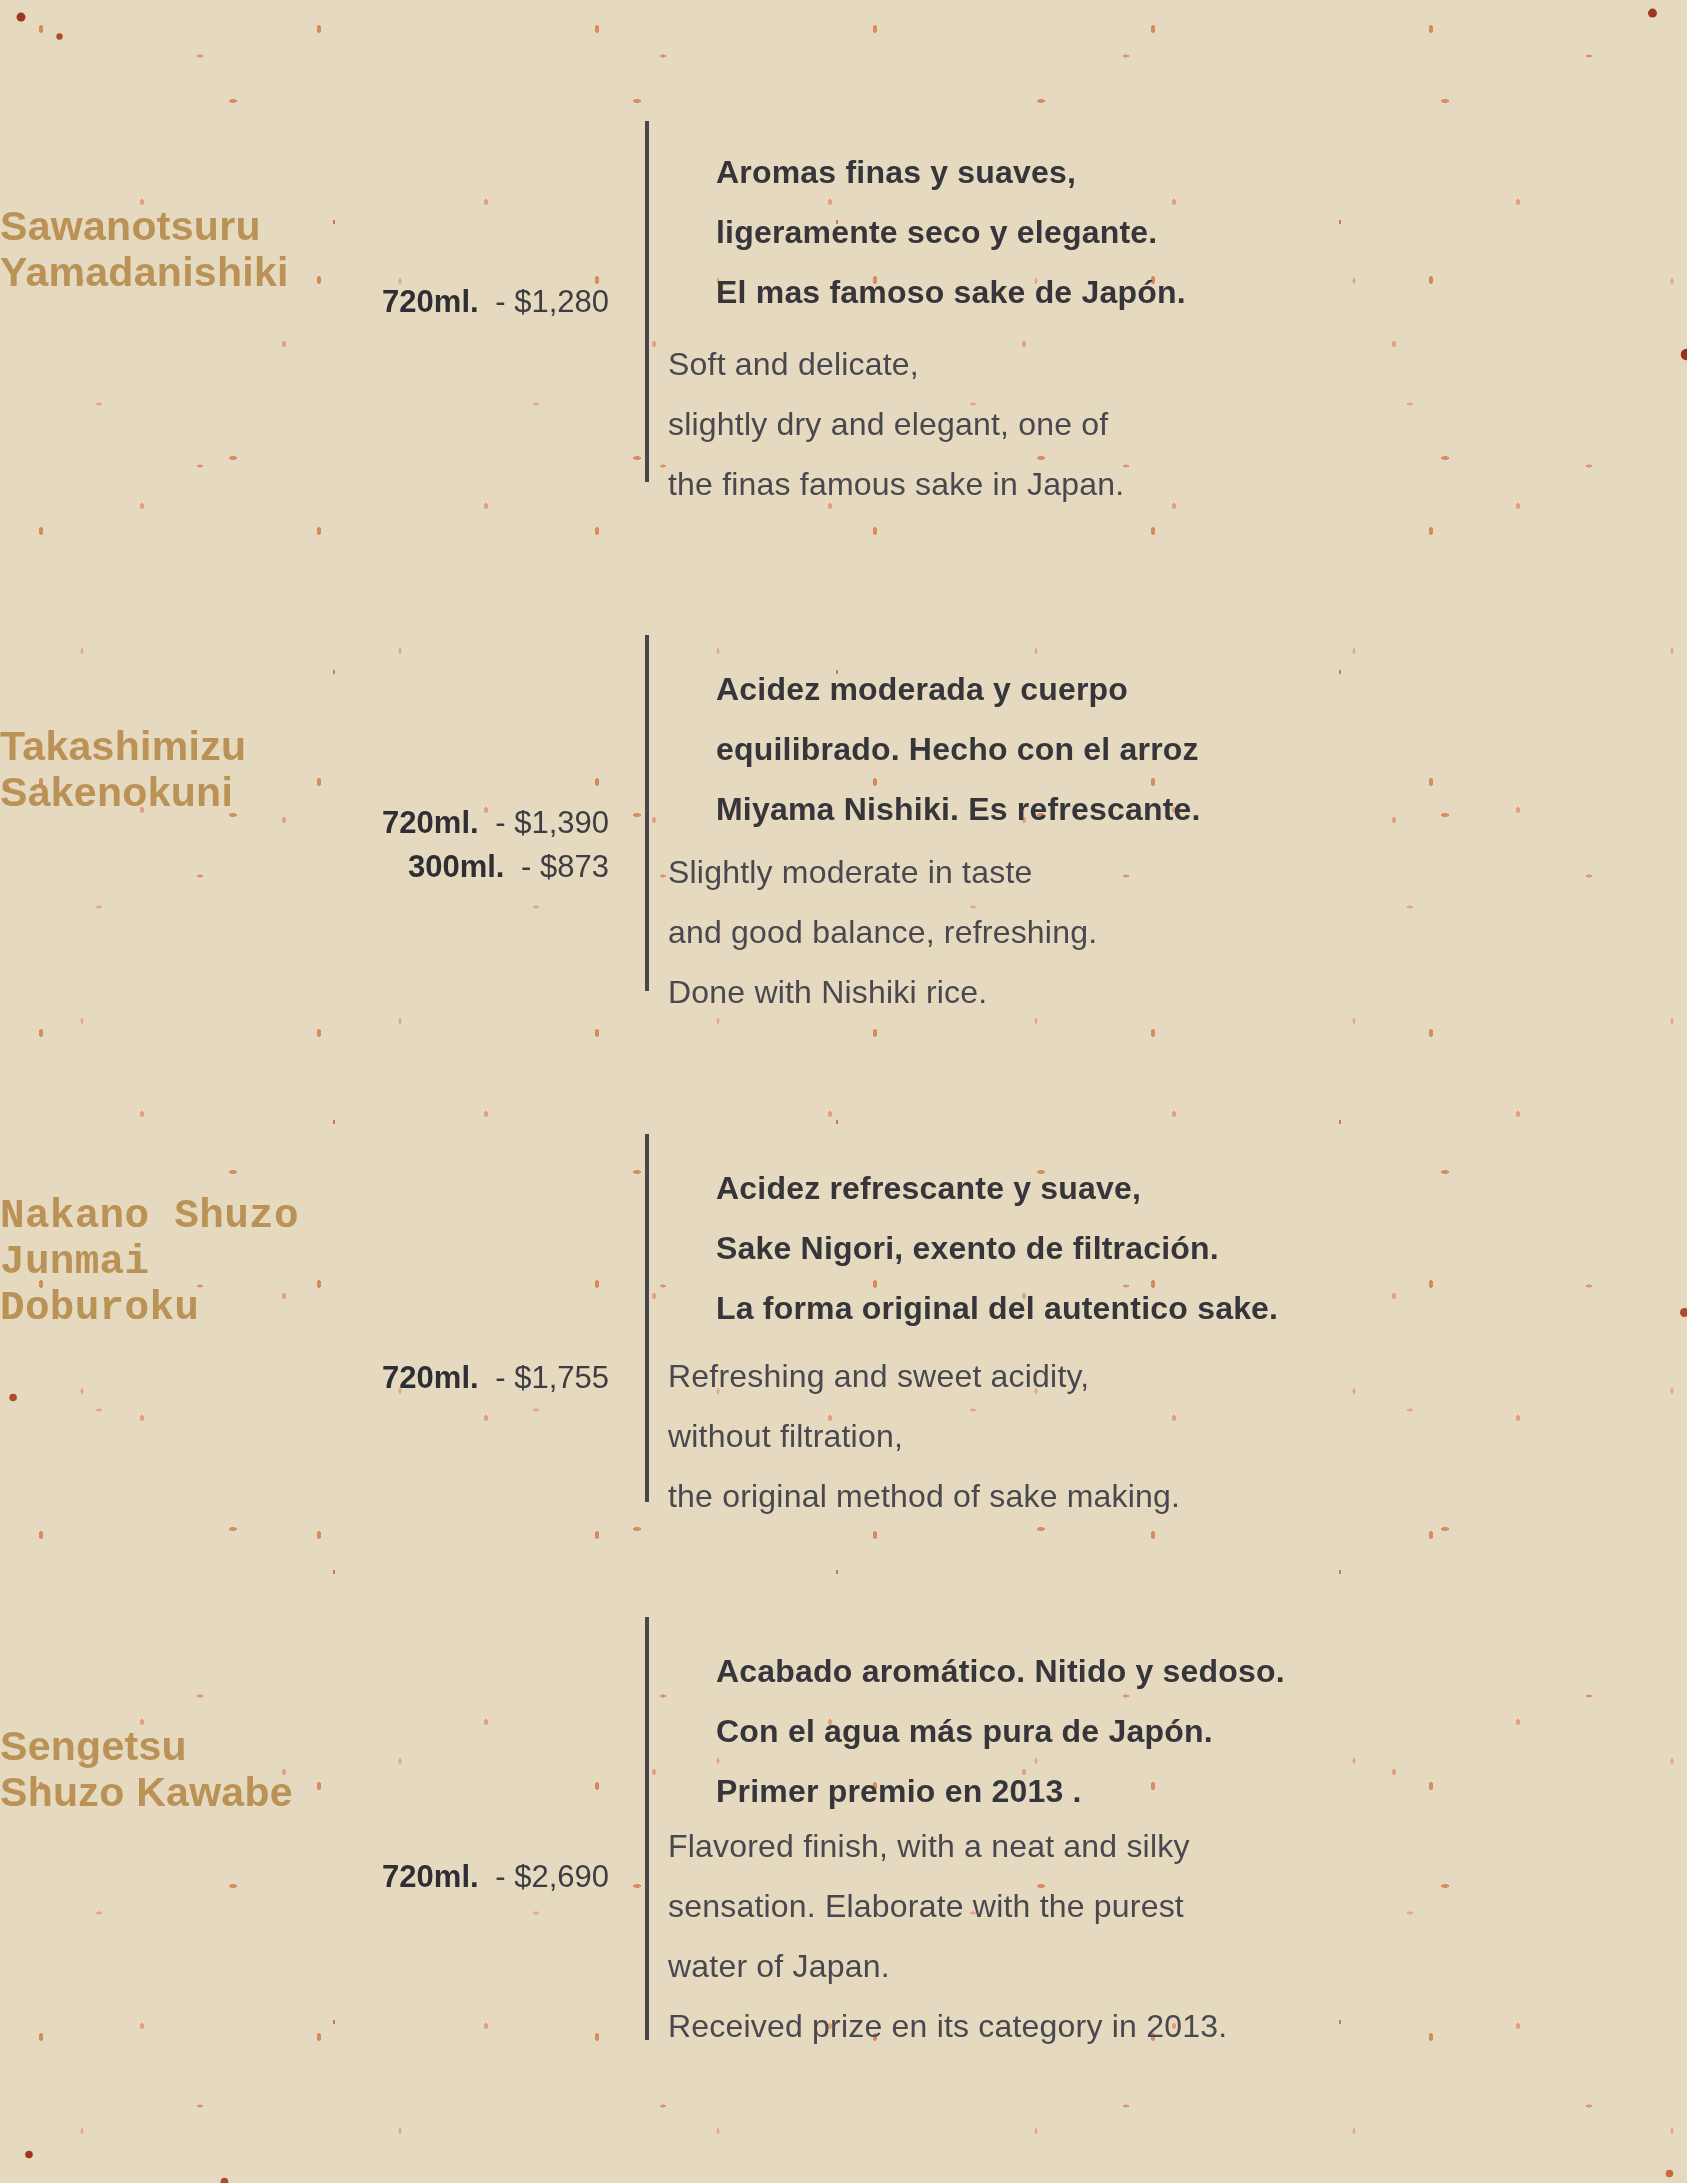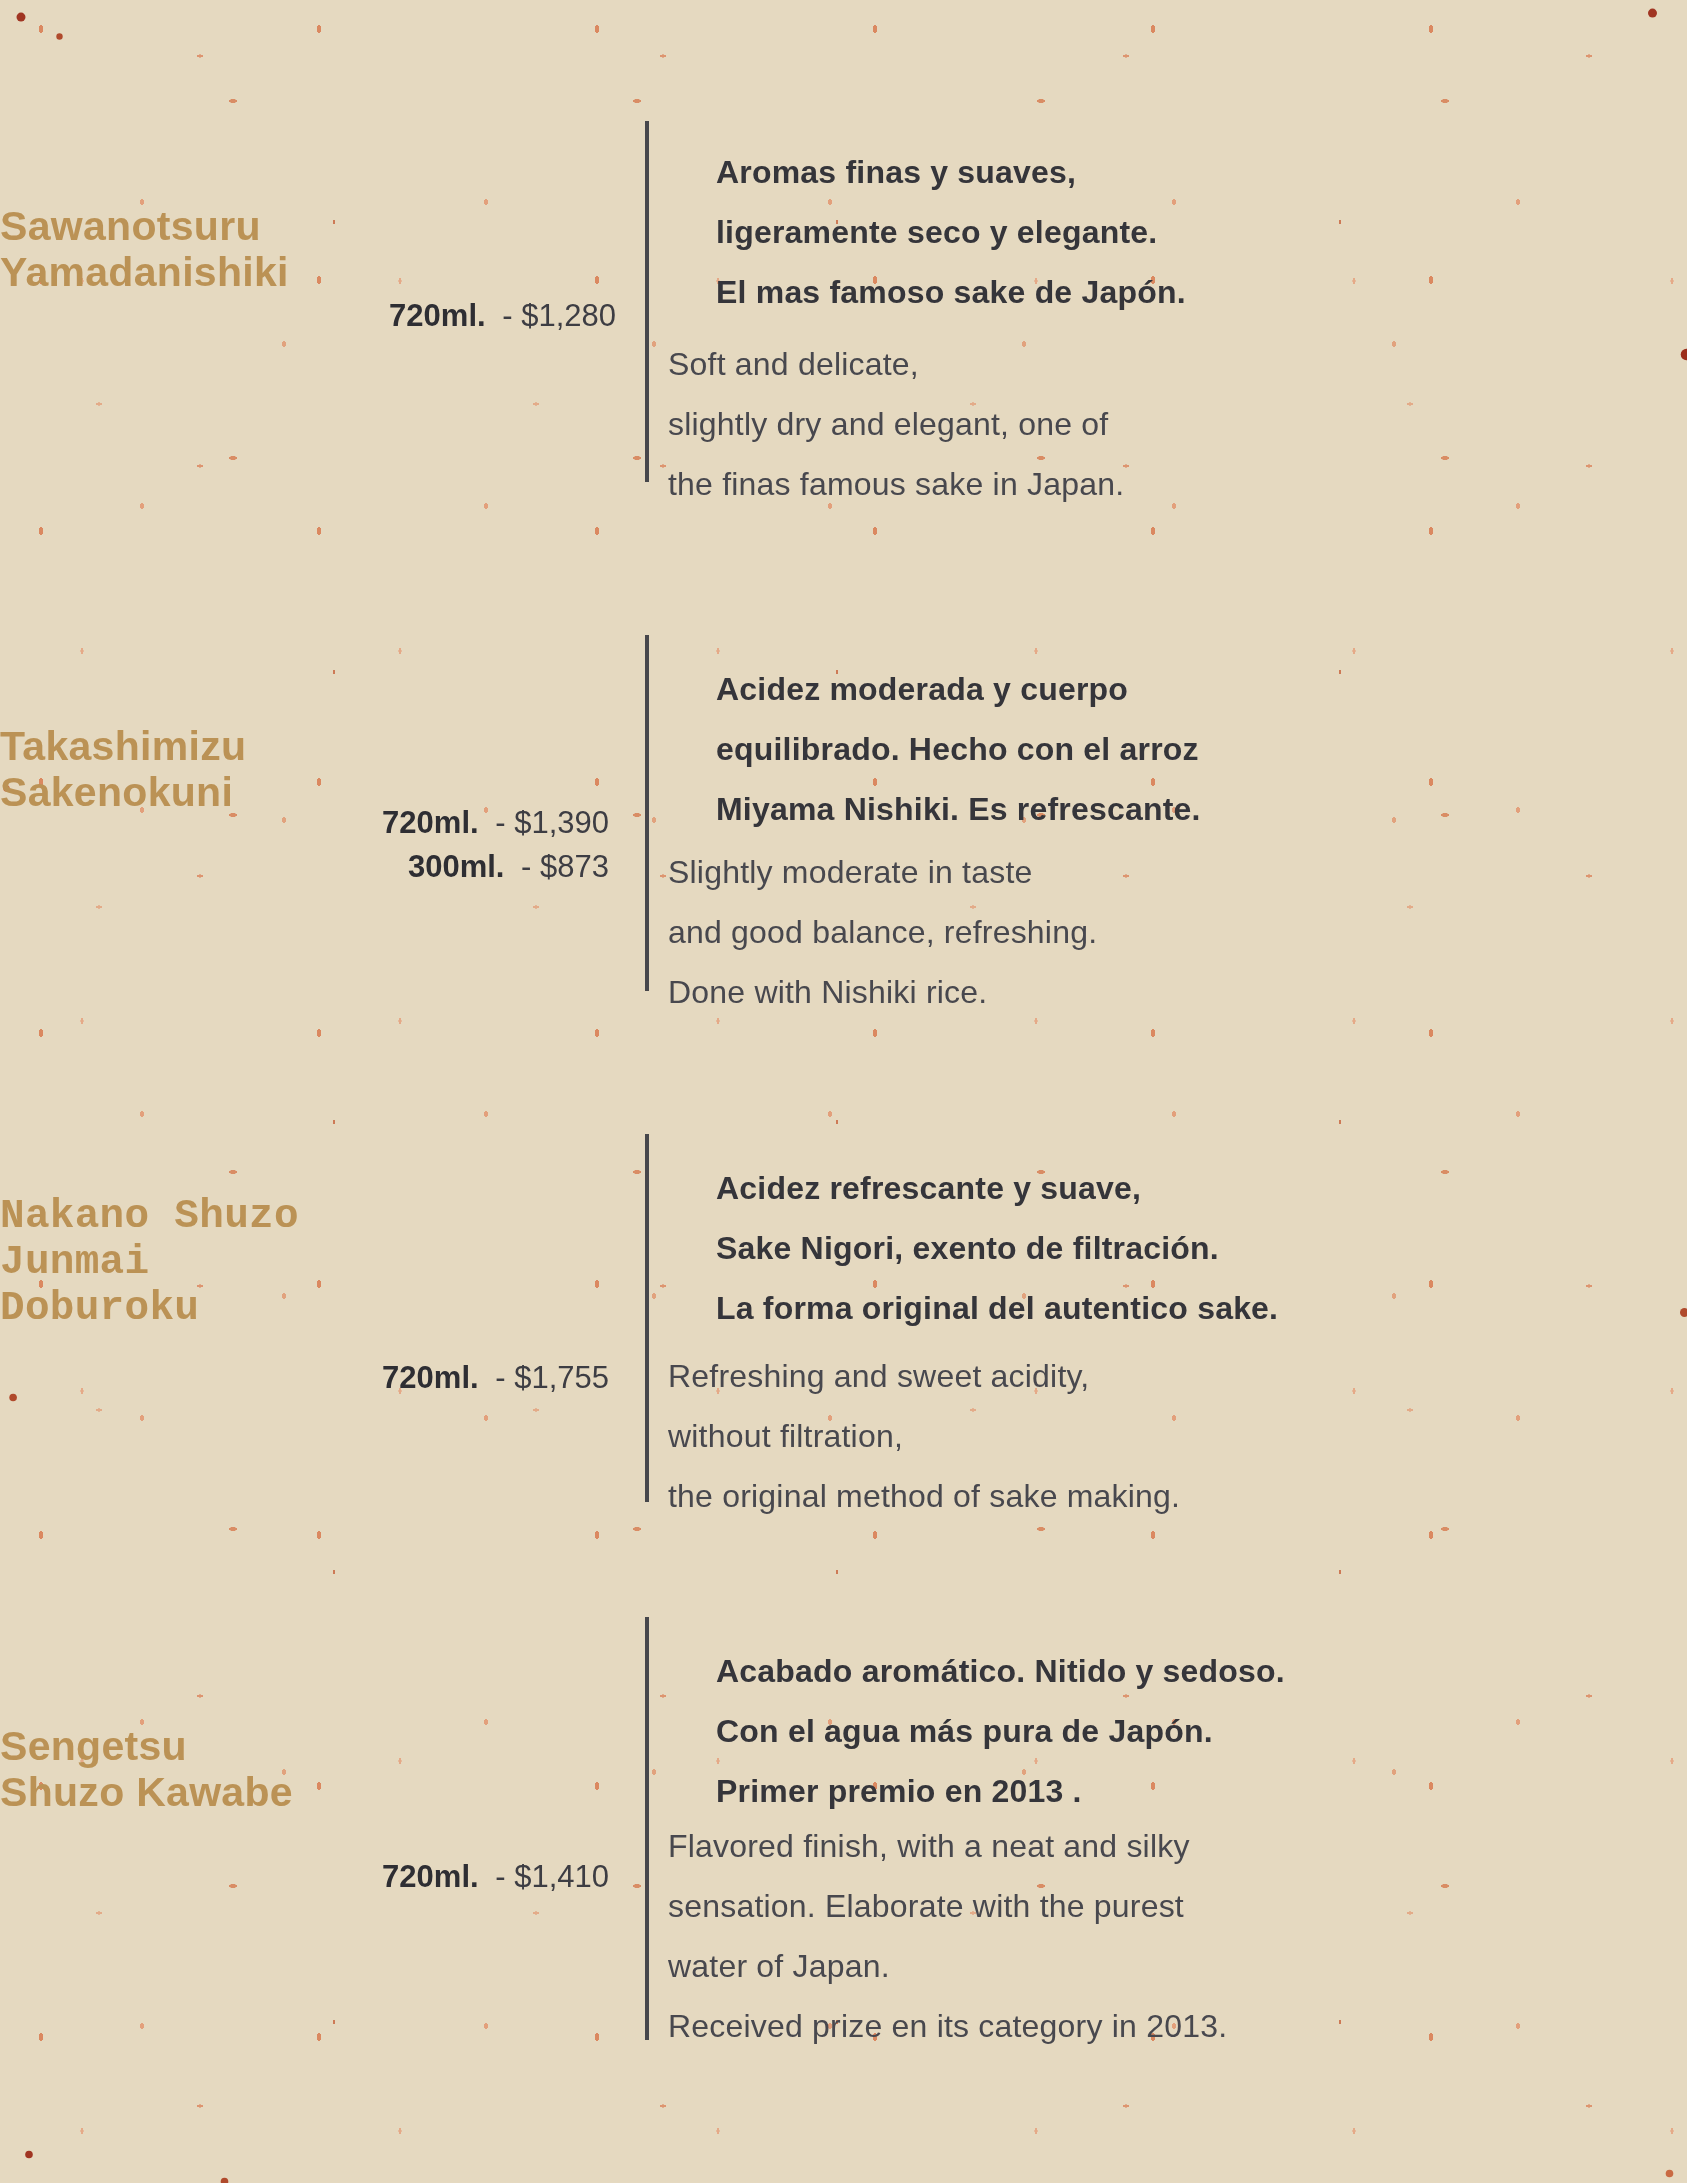--- a/index.html
+++ b/index.html
@@ -46,21 +46,21 @@
   .price-line{font-size:31px;line-height:44px;white-space:nowrap;}
   .price-size{font-weight:700;color:#2e2e33;}
   .price-amt{font-weight:400;color:#3d3d43;margin-left:8px;}
   .divider{position:absolute;left:645px;width:4px;background:#47474b;}
   .desc{position:absolute;left:668px;width:926px;white-space:pre-line;
         font-size:32px;line-height:60px;letter-spacing:0.2px;}
   .desc-es{font-weight:700;color:#35353a;margin-left:48px;}
   .desc-en{font-weight:400;color:#48484e;}
 
   
-  .t1{top:169px;}  .p1{top:294px;padding-left:7px;}  .d1{top:121px;height:361px;}
+  .t1{top:169px;}  .p1{top:280px;}  .d1{top:121px;height:361px;}
   .es1{top:110px;} .en1{top:302px;}
   
   .t2{top:689px;} .p2{top:801px;} .d2{top:635px;height:356px;}
   .es2{top:627px;} .en2{top:810px;}
   
   .t3{top:1159px;font-family:Liberation Mono, monospace;} .p3{top:1356px;} .d3{top:1134px;height:368px;}
   .es3{top:1126px;} .en3{top:1314px;}
   
   .t4{top:1689px;} .p4{top:1855px;} .d4{top:1617px;height:423px;}
   .es4{top:1609px;} .en4{top:1784px;}
@@ -129,21 +129,21 @@
 without filtration,
 the original method of sake making.</p>
   </section>
 
   <section>
     <h2 class="leftcol title t4">Sengetsu
 Shuzo Kawabe</h2>
     <div class="pricelist p4">
       <div class="price-line">
         <span class="price-size">720ml.</span>
-        <span class="price-amt">- $1,410</span>
+        <span class="price-amt">- $2,690</span>
       </div>
     </div>
     <div class="divider d4"></div>
     <p class="desc desc-es es4">Acabado aromático. Nitido y sedoso.
 Con el agua más pura de Japón.
 Primer premio en 2013 .</p>
     <p class="desc desc-en en4">Flavored finish, with a neat and silky
 sensation. Elaborate with the purest
 water of Japan.
 Received prize en its category in 2013.</p>

